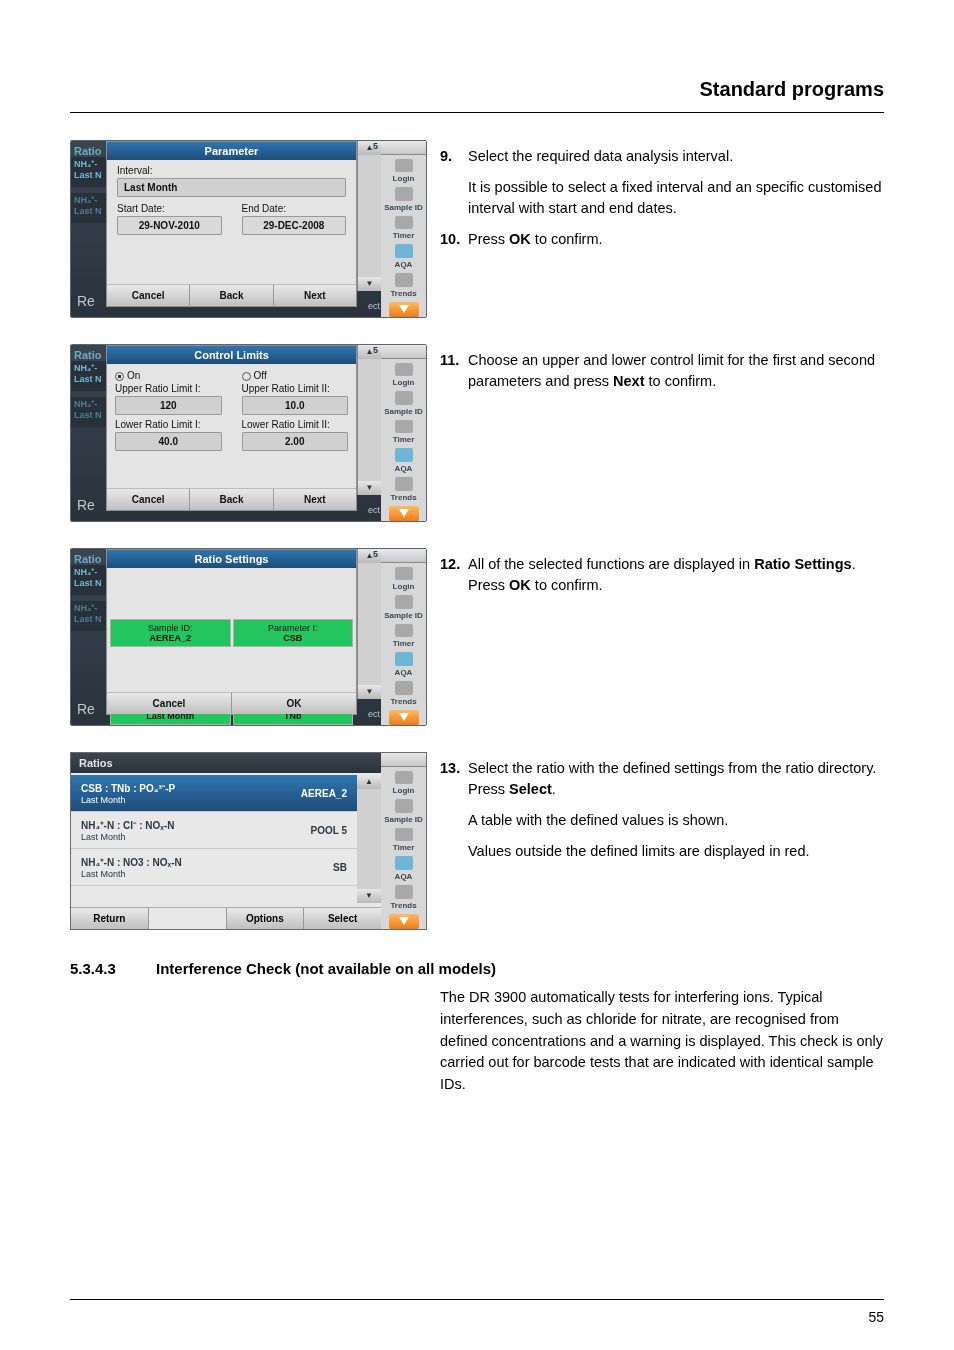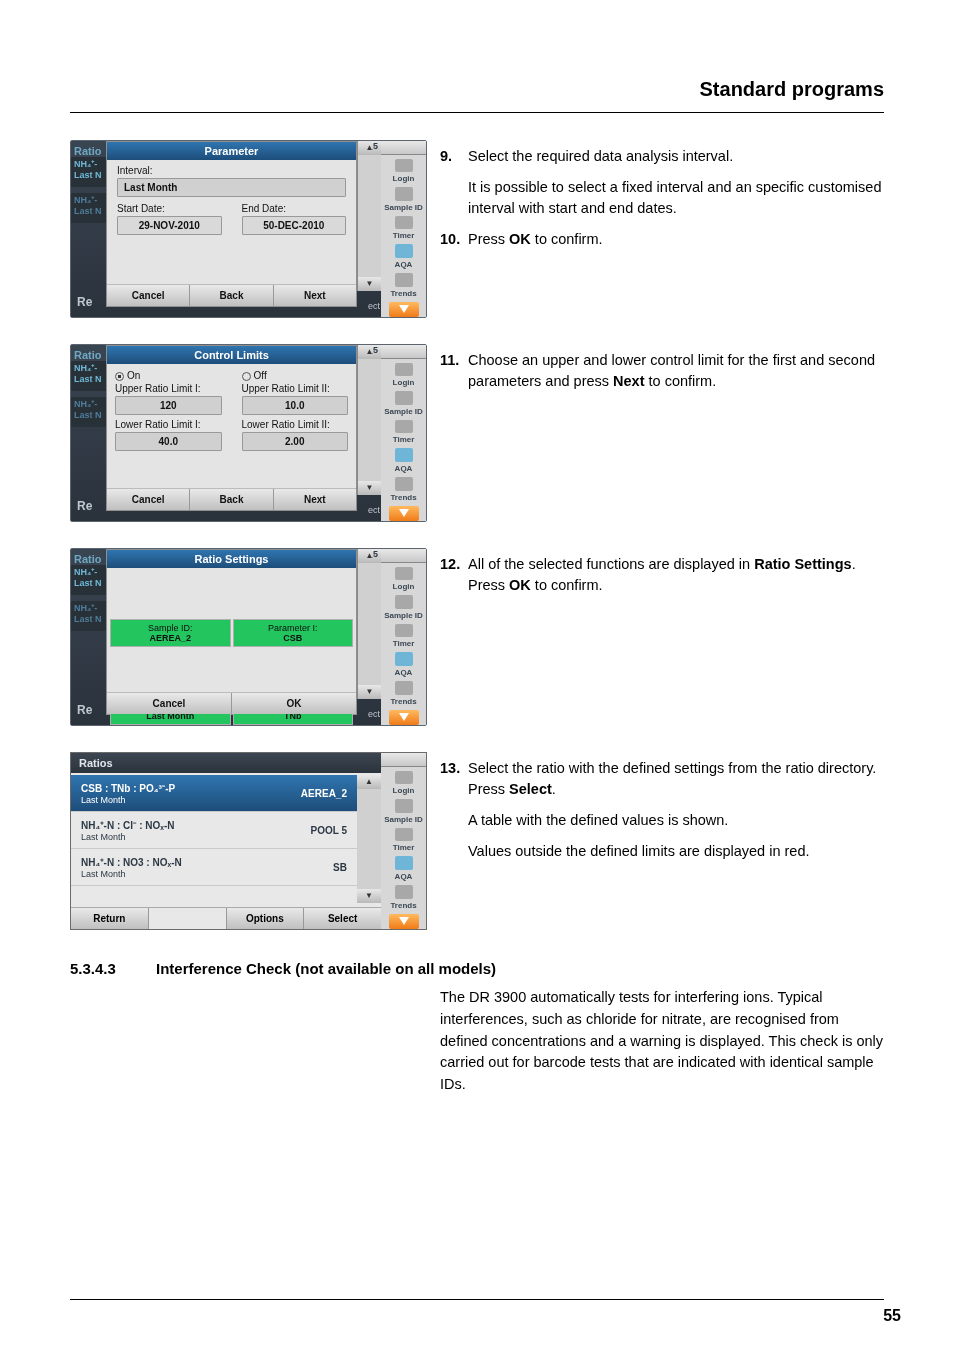--- a/index.html
+++ b/index.html
@@ -2,21 +2,21 @@
 <html><head>
 <meta charset="utf-8">
 <style>
   * { box-sizing: border-box; margin: 0; padding: 0; }
   html, body { width: 954px; height: 1350px; background: #fff; font-family: Arial, Helvetica, sans-serif; color: #000; }
   .page { width: 100%; height: 100%; padding: 60px 70px 40px 70px; position: relative; }
   .rule { position: absolute; left: 70px; right: 70px; border-top: 1.5px solid #000; }
   .rule-top { top: 112px; }
   .pg-header { position: absolute; top: 78px; right: 70px; font-size: 20px; font-weight: bold; }
   .rule-bottom { bottom: 50px; }
-  .pg-footer { position: absolute; bottom: 25px; right: 53px; font-size: 16px; font-weight: bold; }
+  .pg-footer { position: absolute; bottom: 25px; right: 70px; font-size: 14px; font-weight: normal; }
 
   .content { position: absolute; top: 140px; left: 70px; right: 70px; }
 
   
   .row { display: flex; align-items: flex-start; margin-bottom: 26px; }
   .left-col { width: 370px; flex-shrink: 0; }
   .right-col { padding-top: 6px; font-size: 14.5px; line-height: 1.45; }
   .right-col ol { list-style: none; }
   .right-col li { margin-bottom: 10px; display: flex; }
   .step-num { min-width: 28px; font-weight: bold; }
@@ -61,21 +61,21 @@
   .dialog-row { display:flex; gap:20px; margin-top:2px; }
   .dialog-row .col { flex:1; }
   .btn-bar {
     display:flex; border-top:1px solid #bbb; position:absolute; left:0; right:0; bottom:0;
   }
   .btn {
     flex:1; text-align:center; padding:5px 0; font-weight:bold; font-size:10px;
     background: linear-gradient(#e9e9e9,#c0c0c0); border-right:1px solid #999;
   }
   .btn:last-child { border-right:none; }
-  .re-tag { position:absolute; bottom:8px; left:6px; color:#bfc7cf; font-size:12px; font-weight:bold; }
+  .re-tag { position:absolute; bottom:8px; left:6px; color:#bfc7cf; font-size:14px; font-weight:normal; }
   .sb-ect { position:absolute; right:46px; bottom:6px; color:#bfc7cf; font-size:9px; }
 
   .scrollbar { position:absolute; top:0; bottom:26px; right:45px; width:24px; background:#d0d0d0; border-left:1px solid #888; }
   .scr-btn { height:14px; background:linear-gradient(#e8e8e8,#b9b9b9); text-align:center; font-size:8px; line-height:14px; color:#333; }
   .scr-track { height: calc(100% - 28px); }
   .scr-num { position:absolute; top:0; right:3px; font-size:9px; color:#2b3a47; font-weight:bold; }
 
   
   .radio { display:inline-block; width:9px; height:9px; border-radius:50%; border:1px solid #555; margin-right:3px; vertical-align:middle; }
   .radio.on { background: radial-gradient(#333 35%, transparent 40%); }
@@ -143,21 +143,21 @@
             <div class="dialog-body" style="padding-bottom:0;">
               <label class="fld-label">Interval:</label>
               <div class="readonly" style="margin-bottom:6px;">Last Month</div>
               <div class="dialog-row">
                 <div class="col">
                   <div class="fld-label">Start Date:</div>
                   <div class="readonly" style="text-align:center; background:#d9d9d9;">29-NOV-2010</div>
                 </div>
                 <div class="col">
                   <div class="fld-label">End Date:</div>
-                  <div class="readonly" style="text-align:center; background:#d9d9d9;">50-DEC-2010</div>
+                  <div class="readonly" style="text-align:center; background:#d9d9d9;">29-DEC-2008</div>
                 </div>
               </div>
             </div>
             <div class="btn-bar">
               <div class="btn">Cancel</div>
               <div class="btn">Back</div>
               <div class="btn">Next</div>
             </div>
           </div>
 

